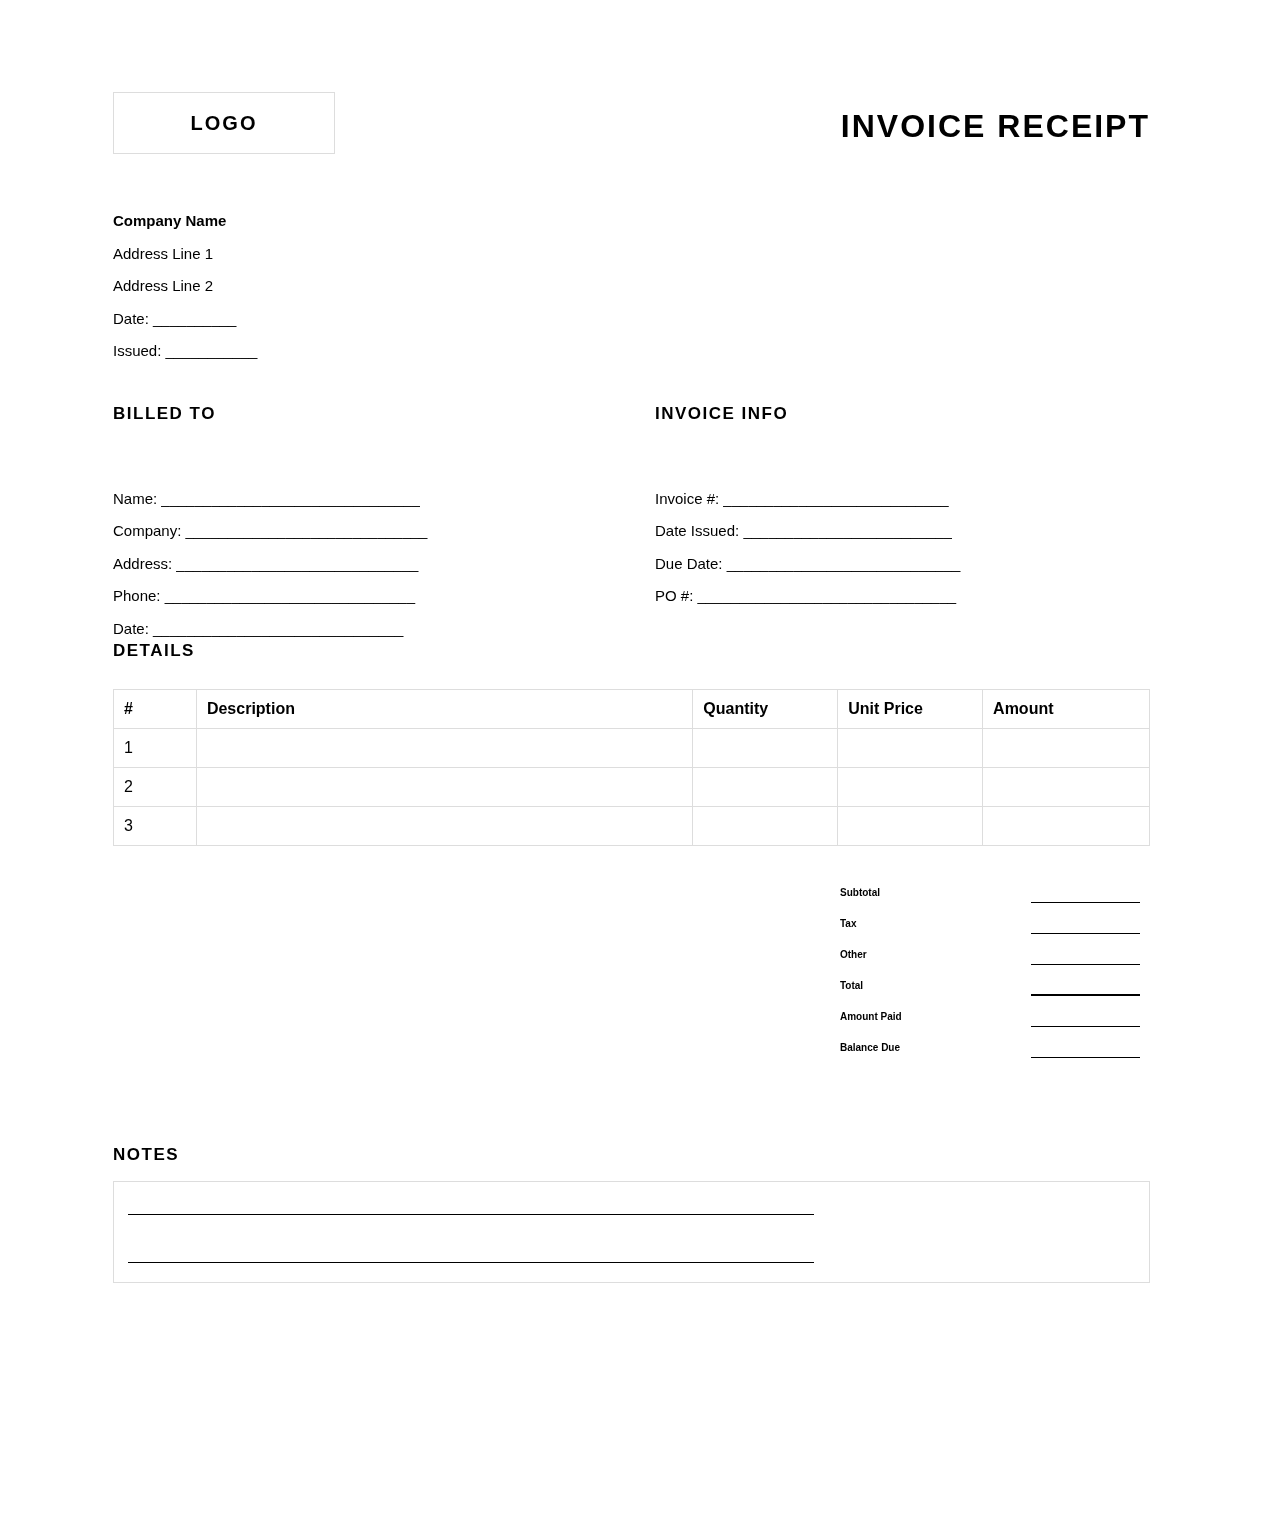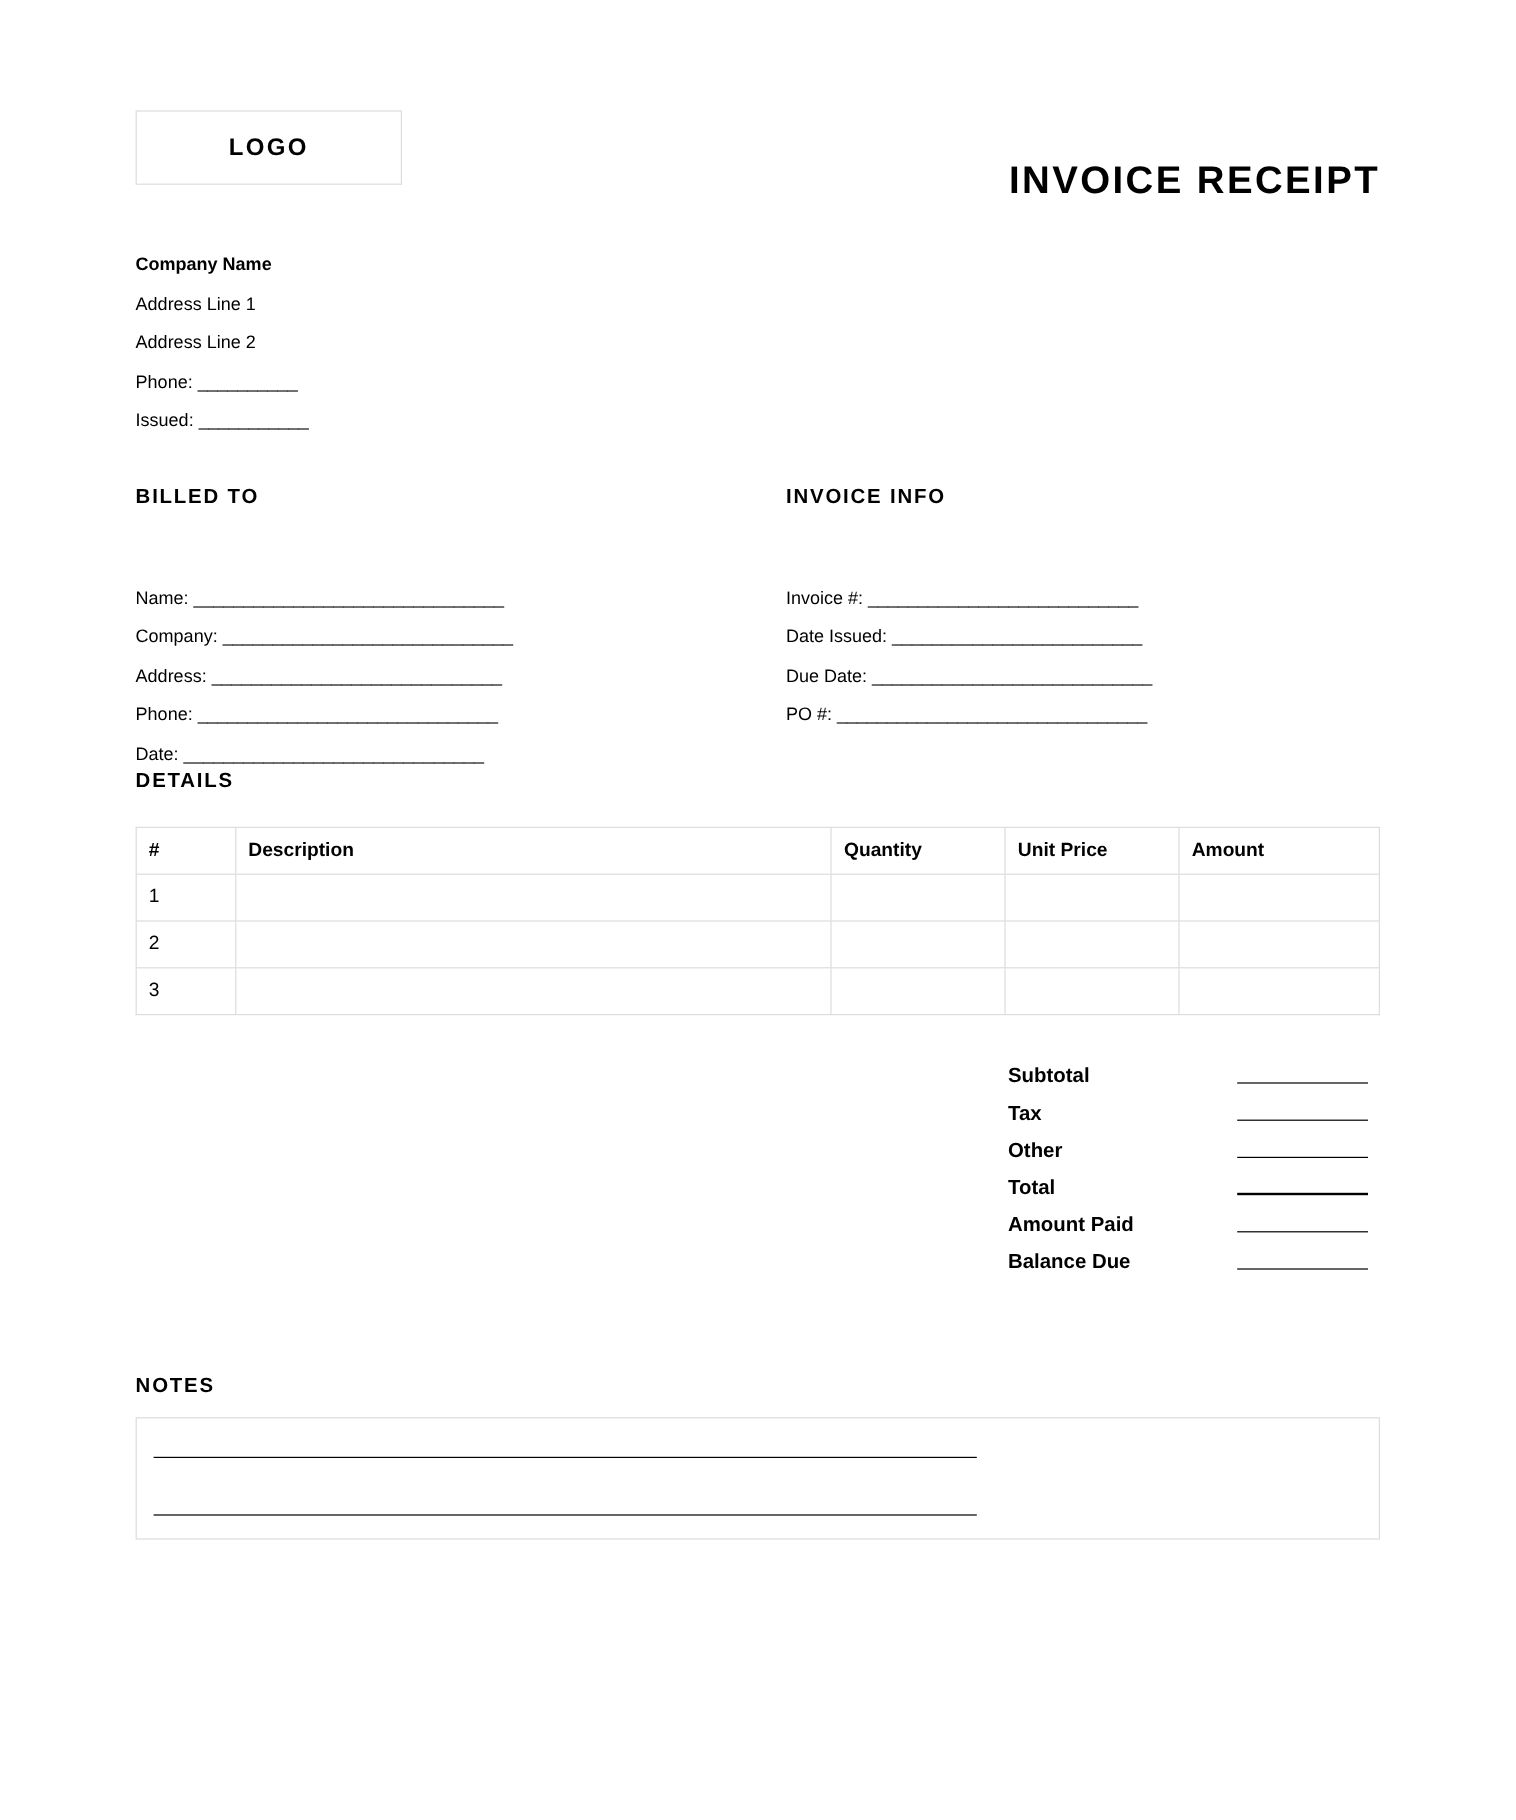--- a/index.html
+++ b/index.html
@@ -1,43 +1,43 @@
 <!DOCTYPE html>
 <html><head>
 <meta charset="utf-8">
 <style>
   html, body { margin: 0; padding: 0; background: #ffffff; }
   body { width: 1263px; height: 1517px; position: relative; font-family: "Liberation Sans", sans-serif; color: #000; }
   .abs { position: absolute; }
   .logo-box { left: 113px; top: 92px; width: 220px; height: 60px; border: 1px solid #dddddd; display: flex; align-items: center; justify-content: center; font-weight: bold; font-size: 20px; letter-spacing: 2px; }
-  .title { right: 113px; top: 108px; font-size: 32px; font-weight: bold; letter-spacing: 2px; margin-top: 24px; }
+  .title { right: 113px; top: 108px; font-size: 32px; font-weight: bold; letter-spacing: 2px; }
   .line { font-size: 15px; white-space: pre; margin-top: 48px; }
   .bold { font-weight: bold; }
   .heading { font-size: 17px; font-weight: bold; letter-spacing: 1.5px; }
   table.details { left: 113px; top: 689px; width: 1037px; border-collapse: collapse; }
   table.details th, table.details td { border: 1px solid #dddddd; height: 38px; padding: 0 10px; text-align: left; font-size: 16px; }
   table.details th { font-weight: bold; }
-  .tot-label { left: 840px; font-size: 17px; font-weight: bold; }
+  .tot-label { left: 840px; font-size: 10px; font-weight: bold; }
   .tot-line { left: 1031px; width: 109px; border-bottom: 1px solid #000; }
   .tot-line.thick { border-bottom-width: 2px; }
   .notes-box { left: 113px; top: 1181px; width: 1035px; height: 100px; border: 1px solid #dddddd; }
   .notes-line { left: 128px; width: 686px; border-bottom: 1px solid #000; }
 </style>
 </head>
 <body>
 
 <div class="abs logo-box">
   <span>LOGO</span>
 </div>
 <div class="abs title">INVOICE RECEIPT</div>
 
 <div class="abs line bold" style="left:113px; top:164px;">Company Name</div>
 <div class="abs line" style="left:113px; top:197px;">Address Line 1</div>
 <div class="abs line" style="left:113px; top:229px;">Address Line 2</div>
-<div class="abs line" style="left:113px; top:262px;">Phone: __________</div>
+<div class="abs line" style="left:113px; top:262px;">Date: __________</div>
 <div class="abs line" style="left:113px; top:294px;">Issued: ___________</div>
 
 <div class="abs heading" style="left:113px; top:404px;">BILLED TO</div>
 <div class="abs line" style="left:113px; top:442px;">Name: _______________________________</div>
 <div class="abs line" style="left:113px; top:474px;">Company: _____________________________</div>
 <div class="abs line" style="left:113px; top:507px;">Address: _____________________________</div>
 <div class="abs line" style="left:113px; top:539px;">Phone: ______________________________</div>
 <div class="abs line" style="left:113px; top:572px;">Date: ______________________________</div>
 
 <div class="abs heading" style="left:655px; top:404px;">INVOICE INFO</div>

